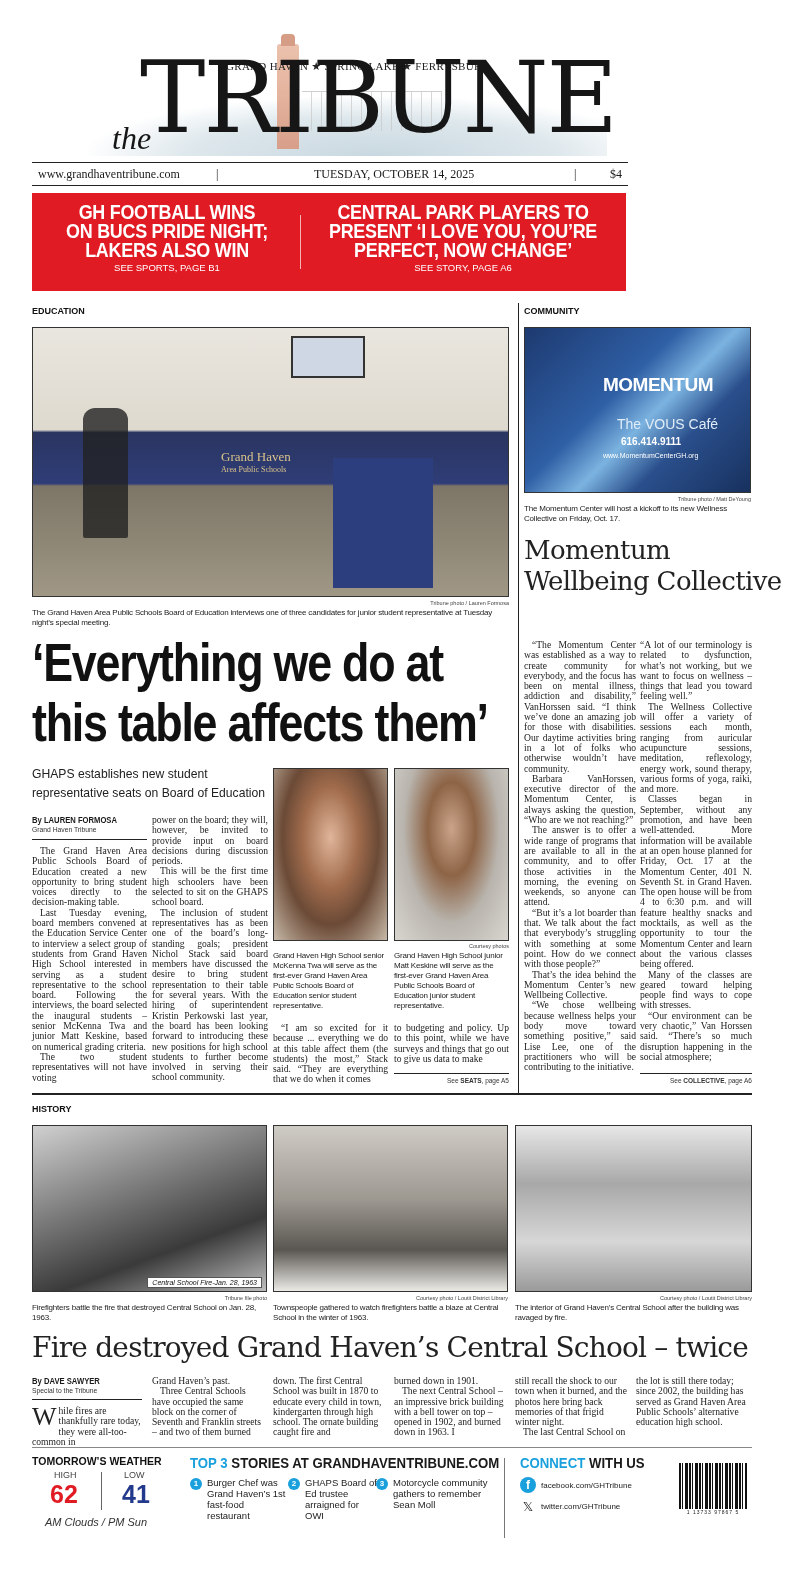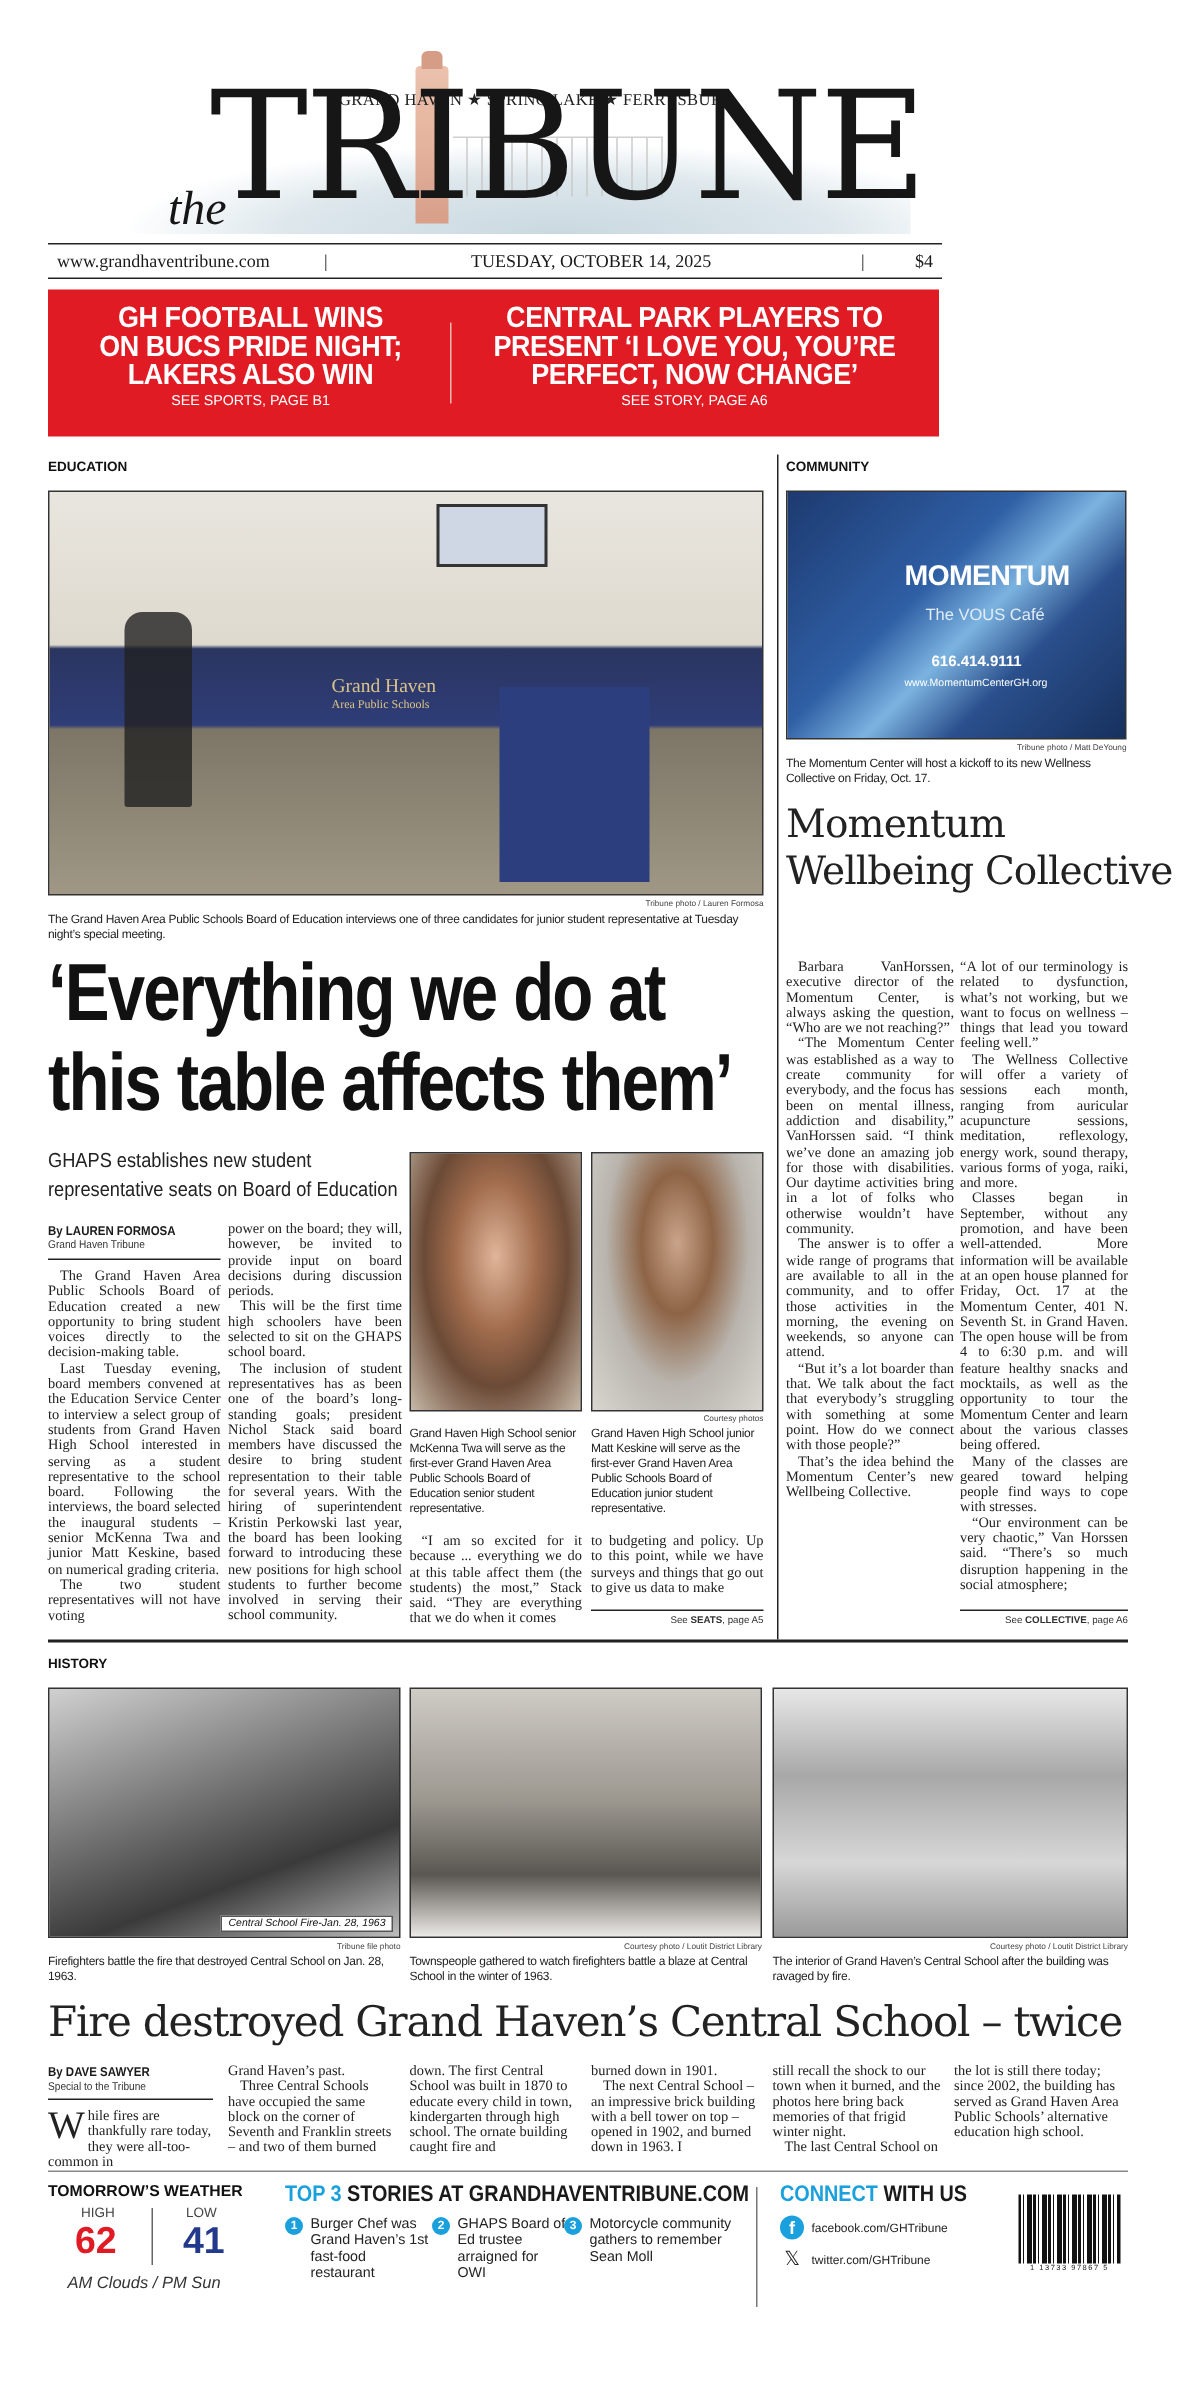--- a/index.html
+++ b/index.html
@@ -159,38 +159,39 @@
   <p style="text-indent:0">to budgeting and policy. Up to this point, while we have surveys and things that go out to give us data to make</p>
 </div>
 <div class="abs hrule" style="left:394px;top:1073px;width:115px;height:1px"></div>
 <div class="abs jump" style="left:394px;top:1077px;width:115px">
   <span>See </span><b>SEATS</b><span>, page A5</span>
 </div>
 
 <div class="abs section-label" style="left:524px;top:306px">COMMUNITY</div>
 <div class="abs photo ph-momentum" style="left:524px;top:327px;width:227px;height:166px">
   <div class="photo-inner-text" style="left:78px;top:46px;color:#fff;font-size:19px;font-weight:bold;letter-spacing:-.5px">MOMENTUM</div>
-  <div class="photo-inner-text" style="left:92px;top:76px;color:#e0ecf8;font-size:11px">The VOUS Café</div>
+  <div class="photo-inner-text" style="left:92px;top:88px;color:#e0ecf8;font-size:14px">The VOUS Café</div>
   <div class="photo-inner-text" style="left:96px;top:108px;color:#fff;font-size:10px;font-weight:bold">616.414.9111</div>
   <div class="photo-inner-text" style="left:78px;top:124px;color:#fff;font-size:7px">www.MomentumCenterGH.org</div>
 </div>
 <div class="abs credit" style="left:524px;top:496px;width:227px">Tribune photo / Matt DeYoung</div>
 <div class="abs cutline" style="left:524px;top:504px;width:227px">The Momentum Center will host a kickoff to its new Wellness Collective on Friday, Oct. 17.</div>
 
 <div class="abs serif-head" style="left:524px;top:535px;font-size:26px;line-height:31px;letter-spacing:-.6px;white-space:nowrap">
   <div>Momentum</div>
   <div>Wellbeing Collective</div>
 </div>
 
 <div class="abs body-text" style="left:524px;top:640px;width:112px">
+  <p>“The Momentum Center was established as a way to create community for everybody, and the focus has been on mental illness, addiction and disability,” VanHorssen said. “I think we’ve done an amazing job for those with disabilities. Our daytime activities bring in a lot of folks who otherwise wouldn’t have community.</p>
   <p>Barbara VanHorssen, executive director of the Momentum Center, is always asking the question, “Who are we not reaching?”</p>
-  <p>“The Momentum Center was established as a way to create community for everybody, and the focus has been on mental illness, addiction and disability,” VanHorssen said. “I think we’ve done an amazing job for those with disabilities. Our daytime activities bring in a lot of folks who otherwise wouldn’t have community.</p>
   <p>The answer is to offer a wide range of programs that are available to all in the community, and to offer those activities in the morning, the evening on weekends, so anyone can attend.</p>
   <p>“But it’s a lot boarder than that. We talk about the fact that everybody’s struggling with something at some point. How do we connect with those people?”</p>
   <p>That’s the idea behind the Momentum Center’s new Wellbeing Collective.</p>
+  <p>“We chose wellbeing because wellness helps your body move toward something positive,” said Lise Lee, one of the practitioners who will be contributing to the initiative.</p>
 </div>
 <div class="abs body-text" style="left:640px;top:640px;width:112px">
   <p style="text-indent:0">“A lot of our terminology is related to dysfunction, what’s not working, but we want to focus on wellness – things that lead you toward feeling well.”</p>
   <p>The Wellness Collective will offer a variety of sessions each month, ranging from auricular acupuncture sessions, meditation, reflexology, energy work, sound therapy, various forms of yoga, raiki, and more.</p>
   <p>Classes began in September, without any promotion, and have been well-attended. More information will be available at an open house planned for Friday, Oct. 17 at the Momentum Center, 401 N. Seventh St. in Grand Haven. The open house will be from 4 to 6:30 p.m. and will feature healthy snacks and mocktails, as well as the opportunity to tour the Momentum Center and learn about the various classes being offered.</p>
   <p>Many of the classes are geared toward helping people find ways to cope with stresses.</p>
   <p>“Our environment can be very chaotic,” Van Horssen said. “There’s so much disruption happening in the social atmosphere;</p>
 </div>
 <div class="abs hrule" style="left:640px;top:1073px;width:112px;height:1px"></div>
 <div class="abs jump" style="left:640px;top:1077px;width:112px">

